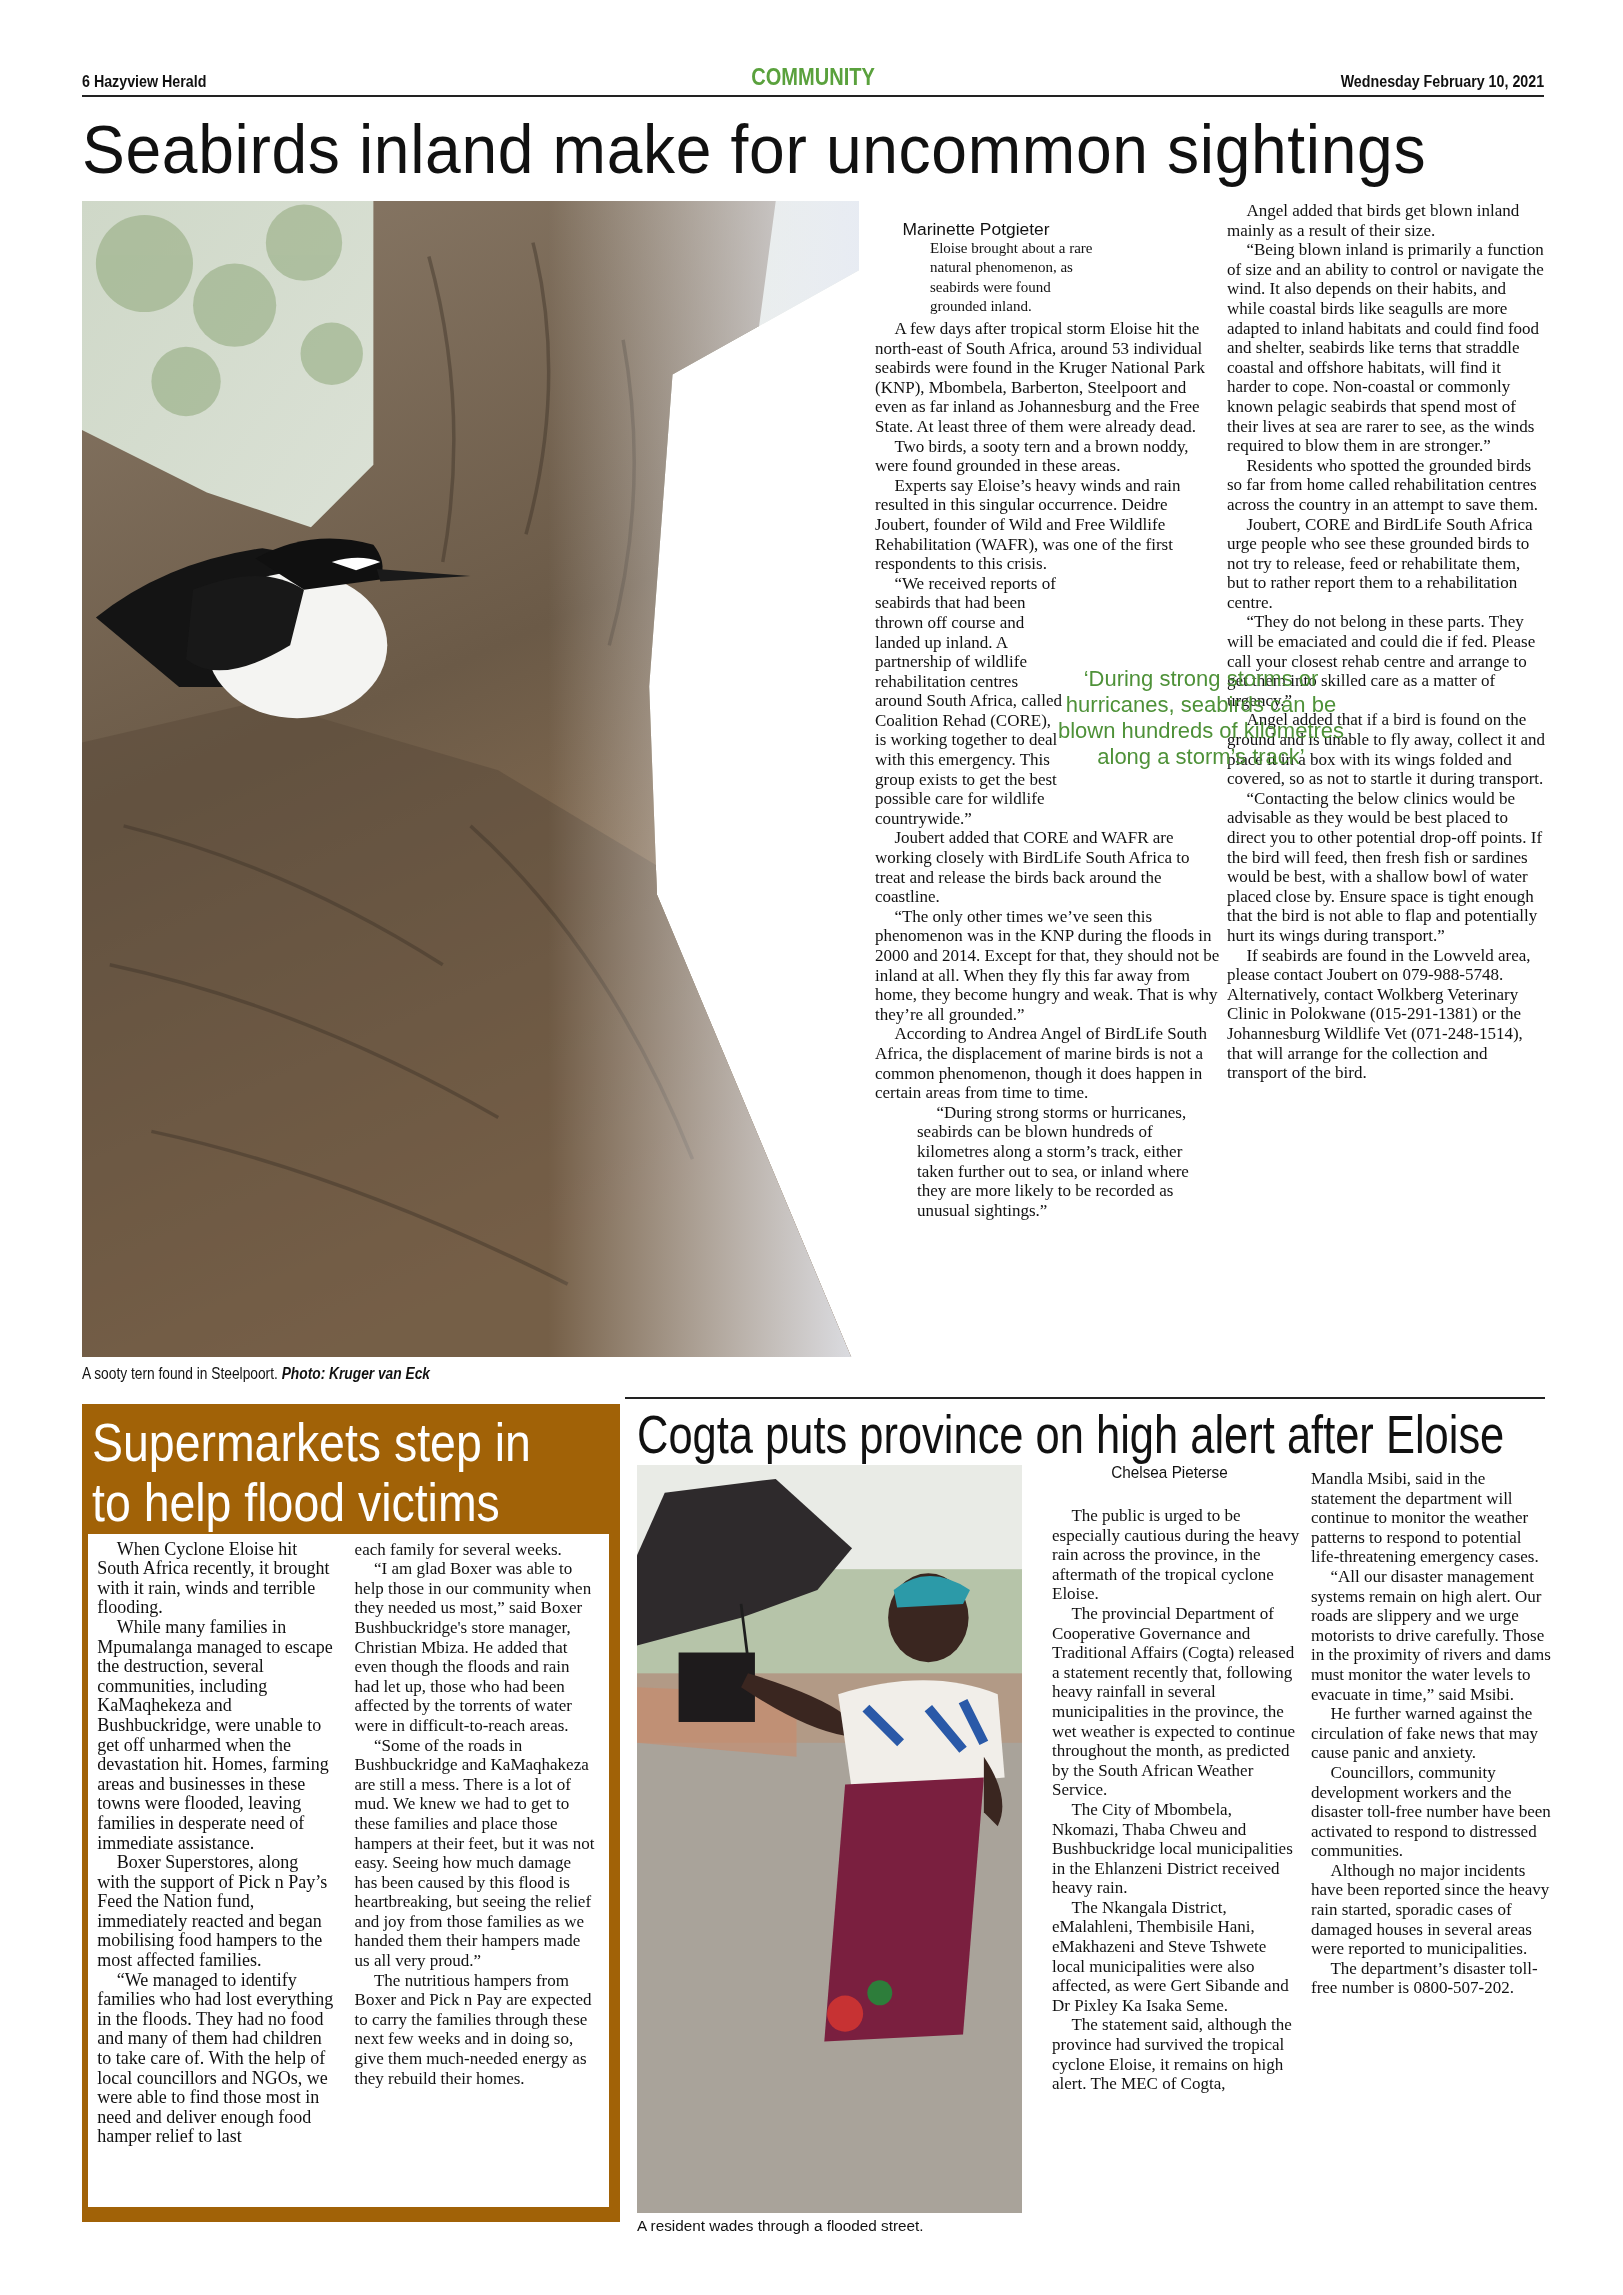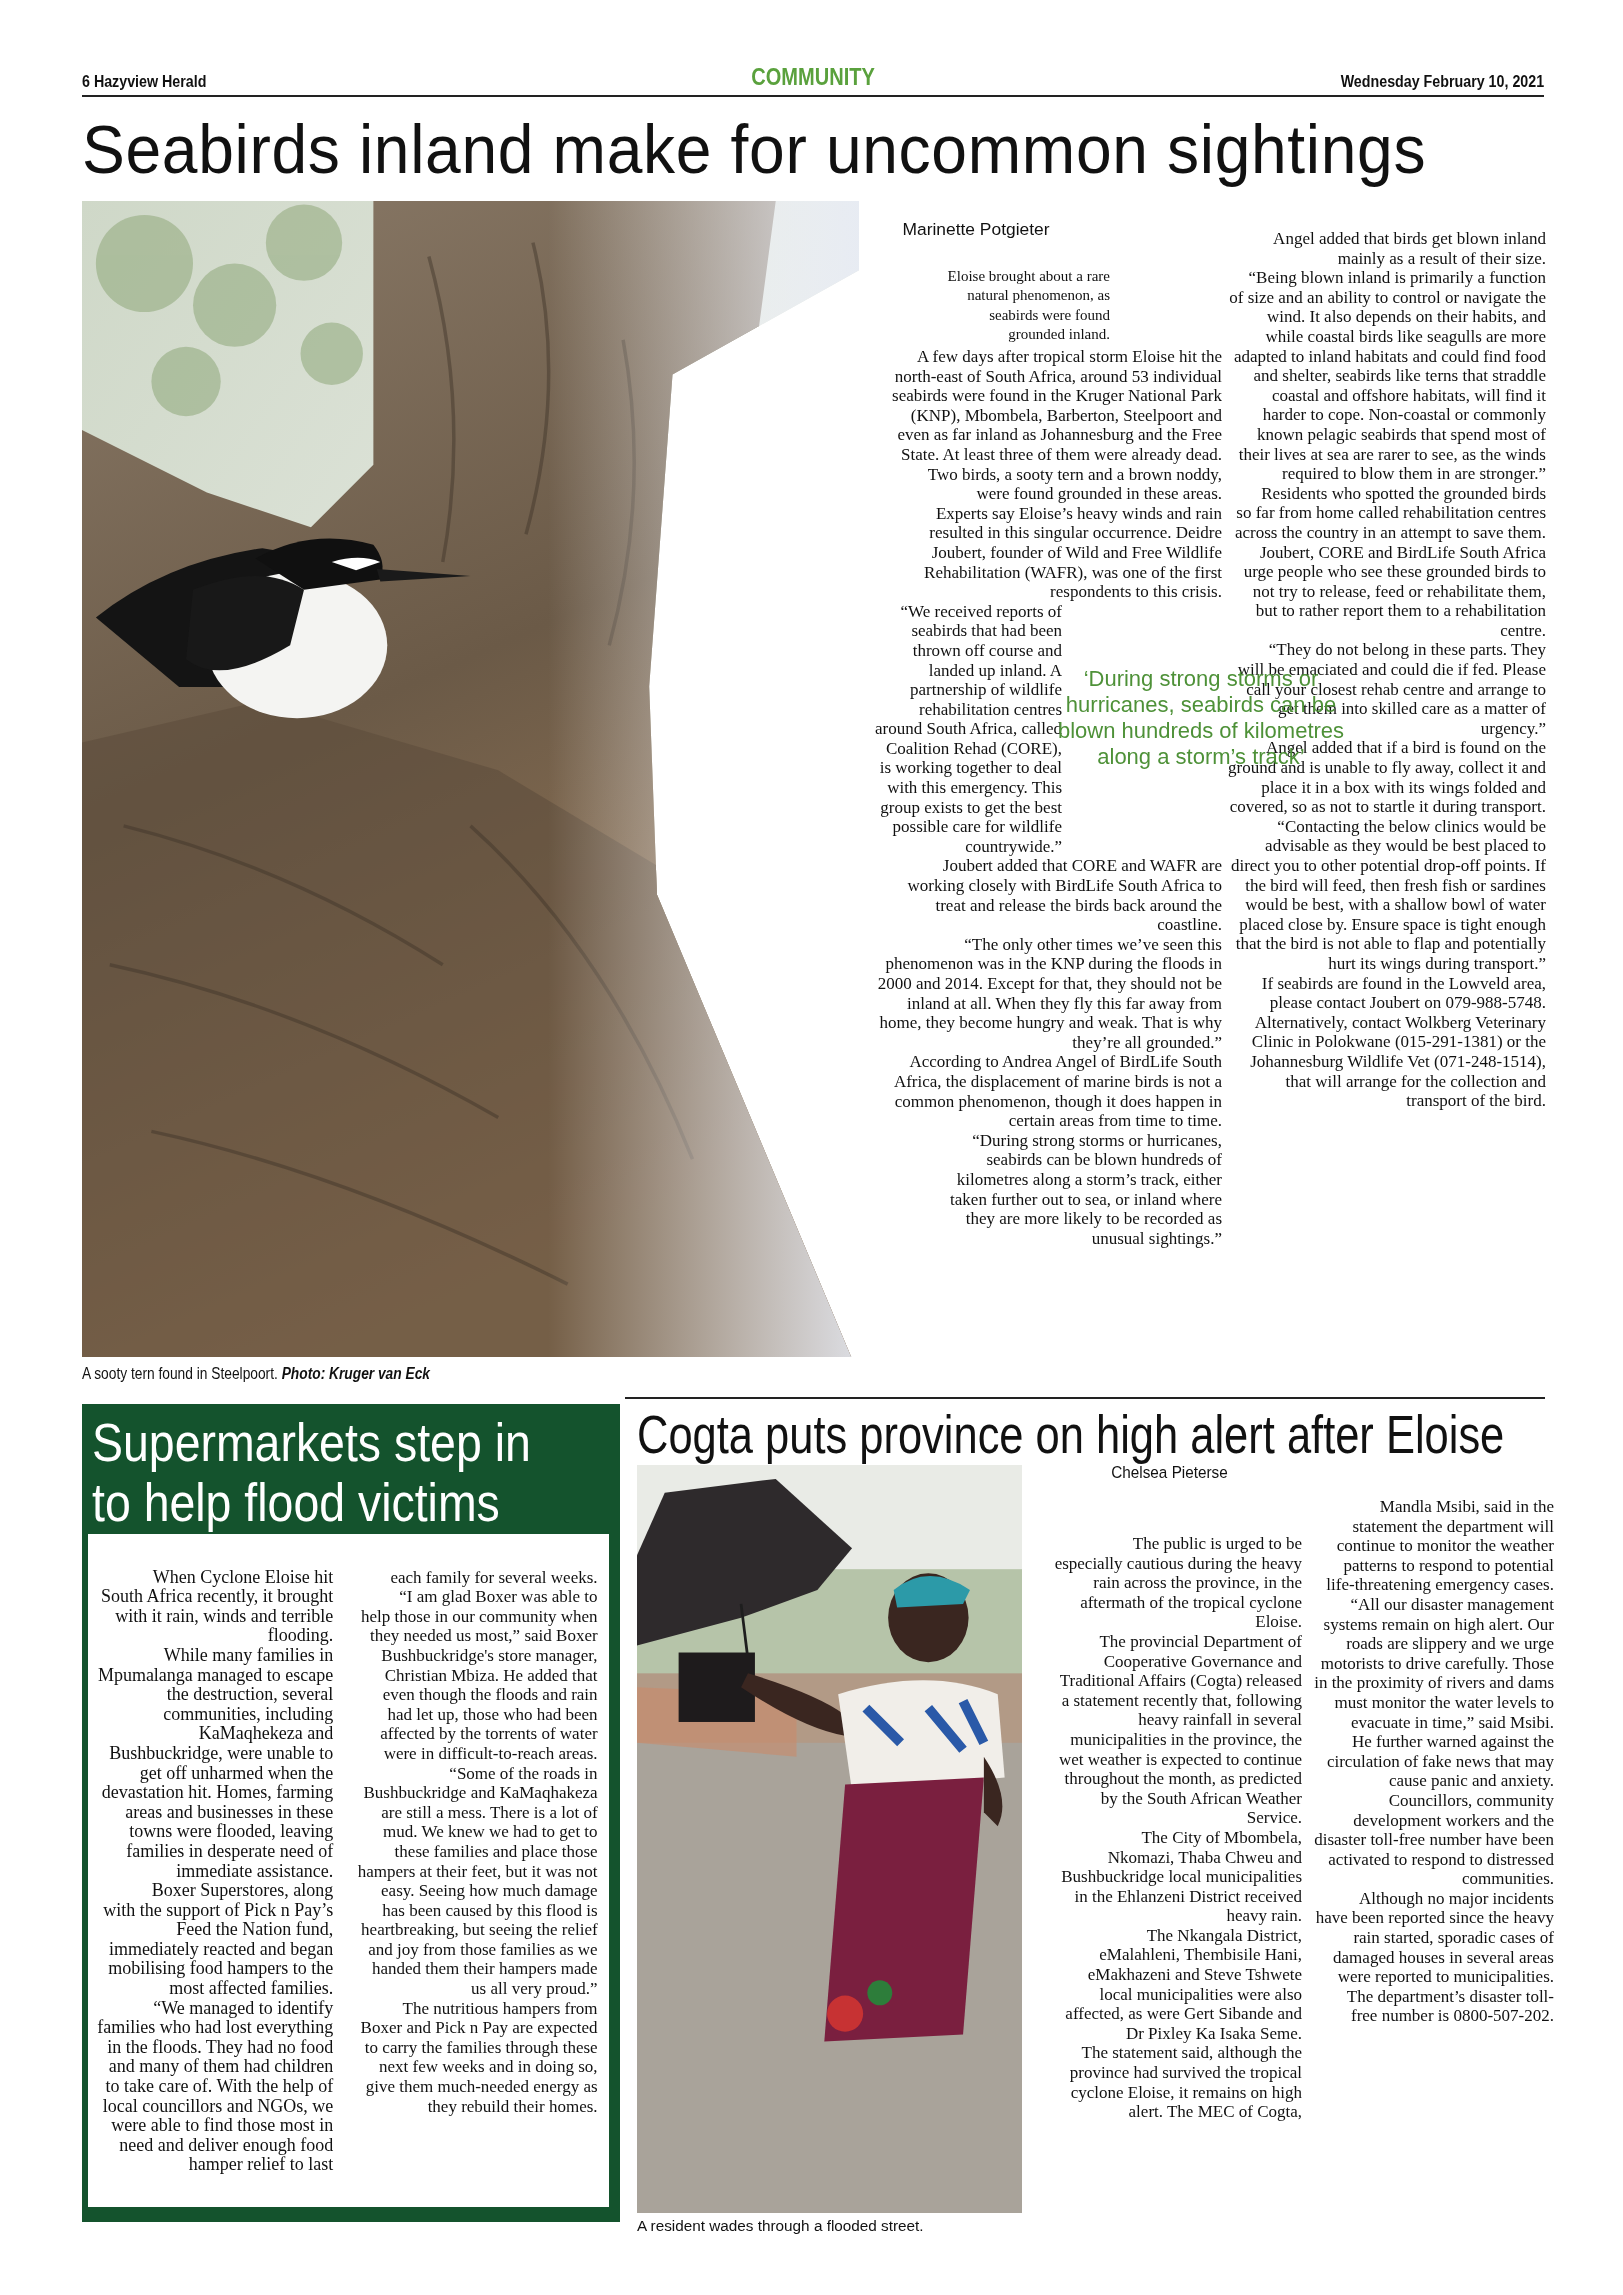--- a/index.html
+++ b/index.html
@@ -16,29 +16,29 @@
   .headline1 { position: absolute; left: 82px; top: 112px; font-size: 69px; line-height: 76px; letter-spacing: 0.7px; white-space: nowrap; transform: scaleX(0.93); transform-origin: left; }
 
   
   .bird-photo { position: absolute; left: 82px; top: 201px; width: 777px; height: 1156px; overflow: hidden;
     clip-path: polygon(0 0, 100% 0, 100% 6%, 76% 15%, 73% 42%, 74% 60%, 84% 76%, 99% 100%, 0 100%); }
   .bird-photo svg { width: 100%; height: 100%; display: block; }
   .photo-caption-1 { position: absolute; left: 82px; top: 1365px; font-size: 16px; white-space: nowrap; transform: scaleX(0.86); transform-origin: left; }
   .photo-caption-1 b { font-style: italic; }
 
   
-  .col { position: absolute; font-size: 17px; line-height: 19.6px; text-align: right; margin-top: 28px; }
+  .col { position: absolute; font-size: 17px; line-height: 19.6px; text-align: left; }
   .col p { margin: 0; text-indent: 19.4px; }
   .byline { position: absolute; font-size: 17.4px; text-align: center; }
   .col .lead-in { text-indent: 0; }
 
   .pullquote { position: absolute; left: 1047px; top: 666px; width: 308px; text-align: center; color: #4e9138; font-size: 22px; line-height: 26px; }
 
   
-  .green-box { position: absolute; left: 82px; top: 1404px; width: 538px; height: 818px; background: #14532d; }
+  .green-box { position: absolute; left: 82px; top: 1404px; width: 538px; height: 818px; background: #a16207; }
   .green-title { position: absolute; left: 9.7px; top: 8.3px; color: #fff; font-size: 54px; line-height: 60px; transform: scaleX(0.86); transform-origin: left; white-space: nowrap; }
   .green-inner { position: absolute; left: 5.6px; top: 130px; width: 521px; height: 673px; background: #fff; }
 
   .rule-2 { position: absolute; left: 625px; top: 1397px; width: 920px; height: 2.1px; background: #222; }
   .headline2 { position: absolute; left: 637px; top: 1404px; font-size: 53px; line-height: 62px; white-space: nowrap; transform: scaleX(0.82); transform-origin: left; }
 
   .flood-photo { position: absolute; left: 637px; top: 1465px; width: 385px; height: 748px; overflow: hidden; }
   .flood-photo svg { width: 100%; height: 100%; display: block; }
   .photo-caption-2 { position: absolute; left: 637px; top: 2217px; font-size: 15.3px; white-space: nowrap; }
 </style>

